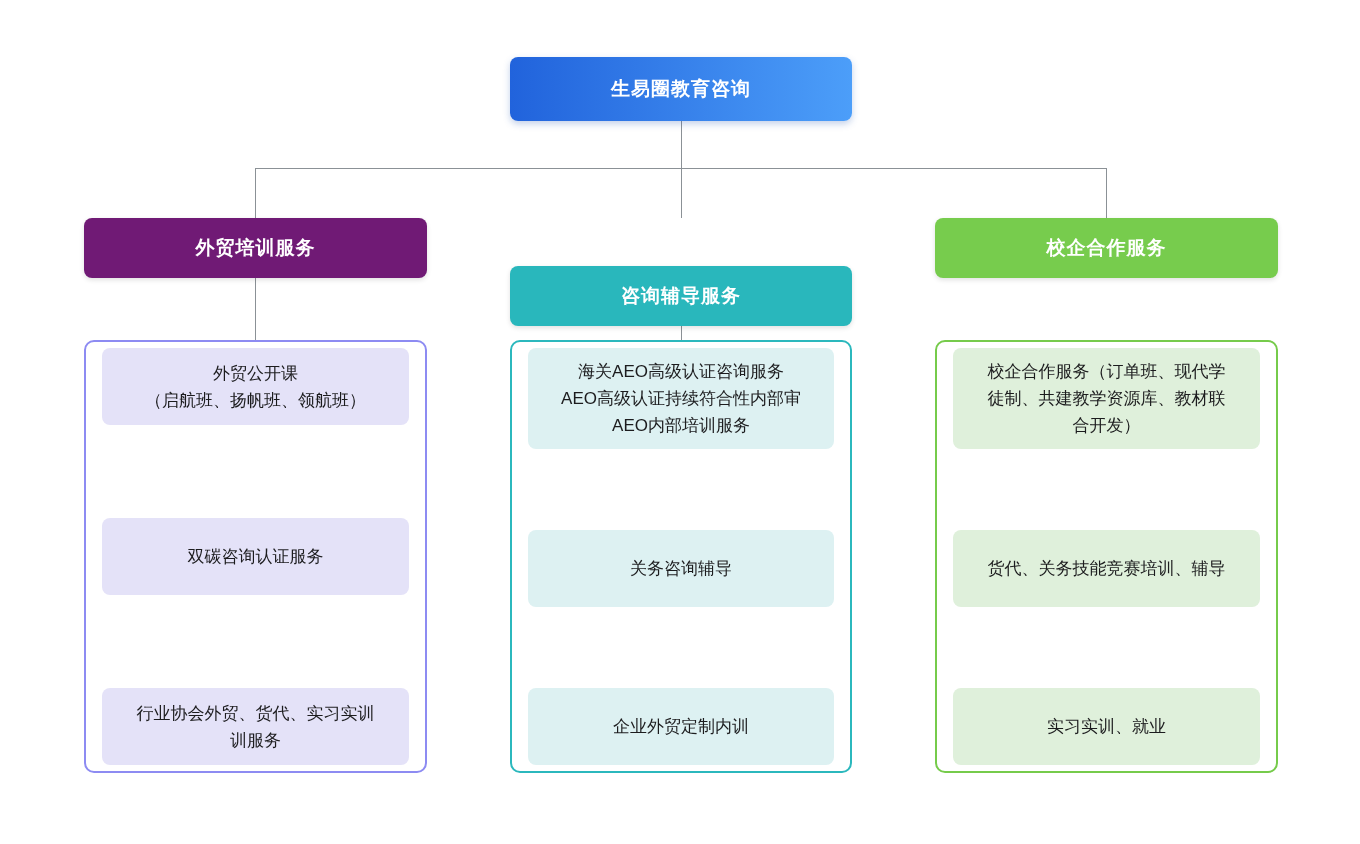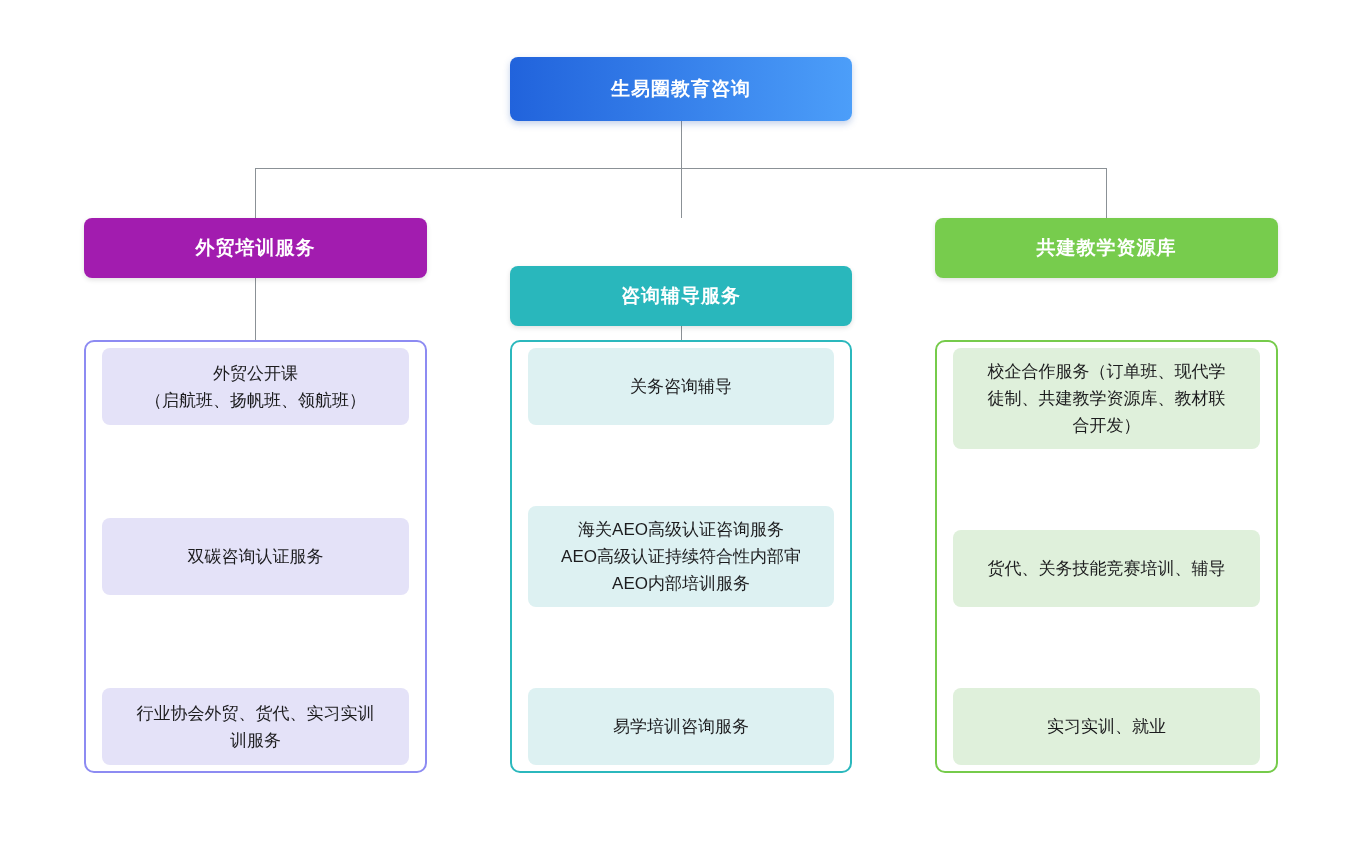--- a/index.html
+++ b/index.html
@@ -29,21 +29,21 @@
     box-shadow: 0 3px 7px rgba(40, 90, 180, 0.28);
   }
 
   .branch-header {
     position: absolute; top: 218px; width: 343px; height: 60px;
     border-radius: 8px;
     color: #ffffff; font-size: 19px; font-weight: bold; letter-spacing: 1px;
     display: flex; align-items: center; justify-content: center;
     box-shadow: 0 2px 5px rgba(0, 0, 0, 0.12);
   }
-  .branch-header.col1 { left: 84px;  background: #a21caf; }
+  .branch-header.col1 { left: 84px;  background: #701a75; }
   .branch-header.col2 { left: 510px; width: 342px; background: #29B7BC; margin-top: 48px; }
   .branch-header.col3 { left: 935px; background: #77CC4D; }
 
   .branch-container {
     position: absolute; top: 340px; width: 343px; height: 433px;
     background: #ffffff; border: 2px solid; border-radius: 10px;
     box-sizing: border-box;
     display: flex; flex-direction: column; justify-content: space-between;
     padding: 6px 16px;
   }
@@ -72,36 +72,36 @@
   <div class="connector conn-drop-1"></div>
   <div class="connector conn-drop-2"></div>
   <div class="connector conn-drop-3"></div>
   <div class="connector conn-branch-1"></div>
   <div class="connector conn-branch-2"></div>
 
   <div class="root-node">生易圈教育咨询</div>
 
   <div class="branch-header col1">外贸培训服务</div>
   <div class="branch-header col2">咨询辅导服务</div>
-  <div class="branch-header col3">共建教学资源库</div>
+  <div class="branch-header col3">校企合作服务</div>
 
   <div class="branch-container col1">
     <div class="service-item">外贸公开课
 （启航班、扬帆班、领航班）</div>
     <div class="service-item">双碳咨询认证服务</div>
     <div class="service-item">行业协会外贸、货代、实习实训
 训服务</div>
   </div>
 
   <div class="branch-container col2">
-    <div class="service-item">关务咨询辅导</div>
     <div class="service-item">海关AEO高级认证咨询服务
 AEO高级认证持续符合性内部审
 AEO内部培训服务</div>
-    <div class="service-item">易学培训咨询服务</div>
+    <div class="service-item">关务咨询辅导</div>
+    <div class="service-item">企业外贸定制内训</div>
   </div>
 
   <div class="branch-container col3">
     <div class="service-item">校企合作服务（订单班、现代学
 徒制、共建教学资源库、教材联
 合开发）</div>
     <div class="service-item">货代、关务技能竞赛培训、辅导</div>
     <div class="service-item">实习实训、就业</div>
   </div>
 

